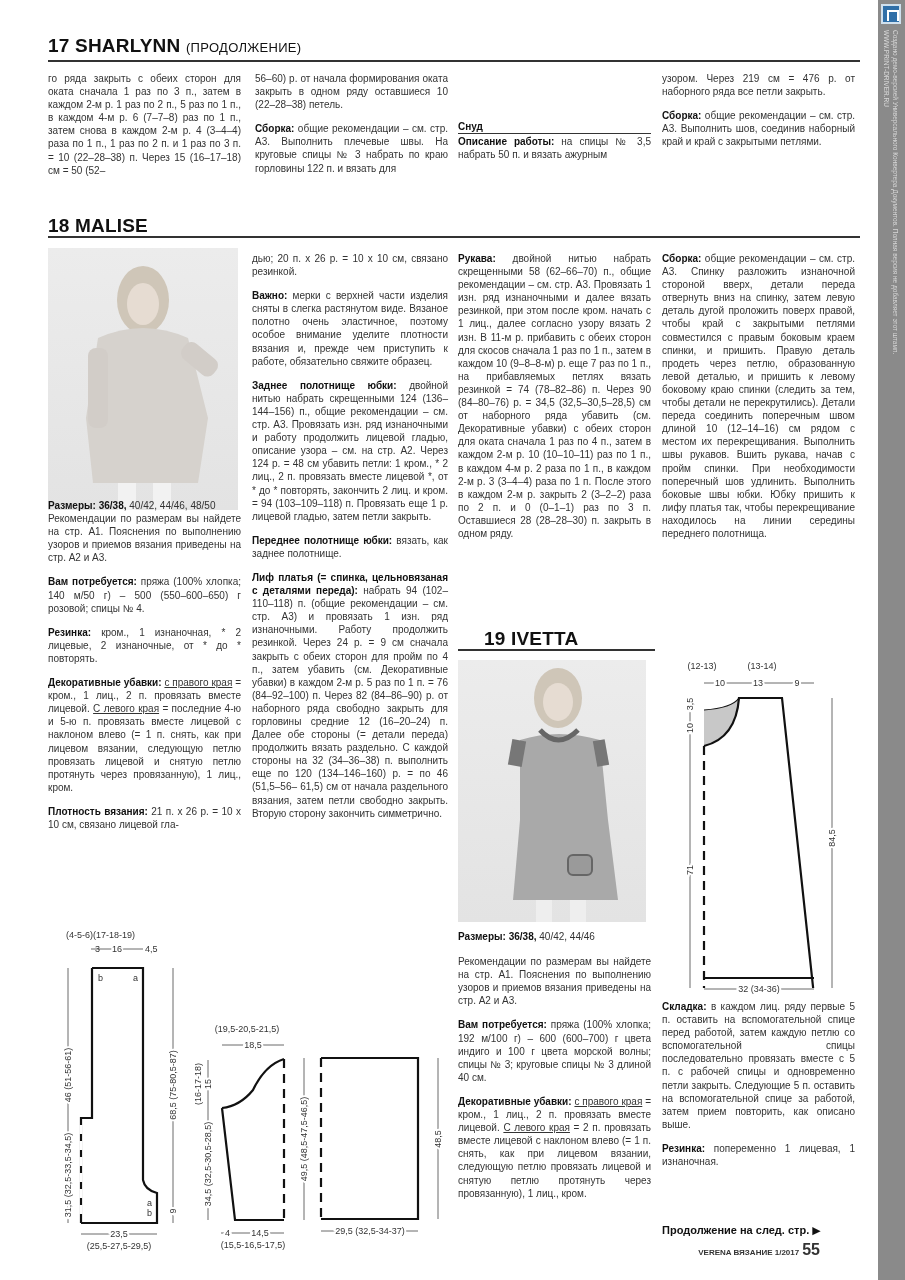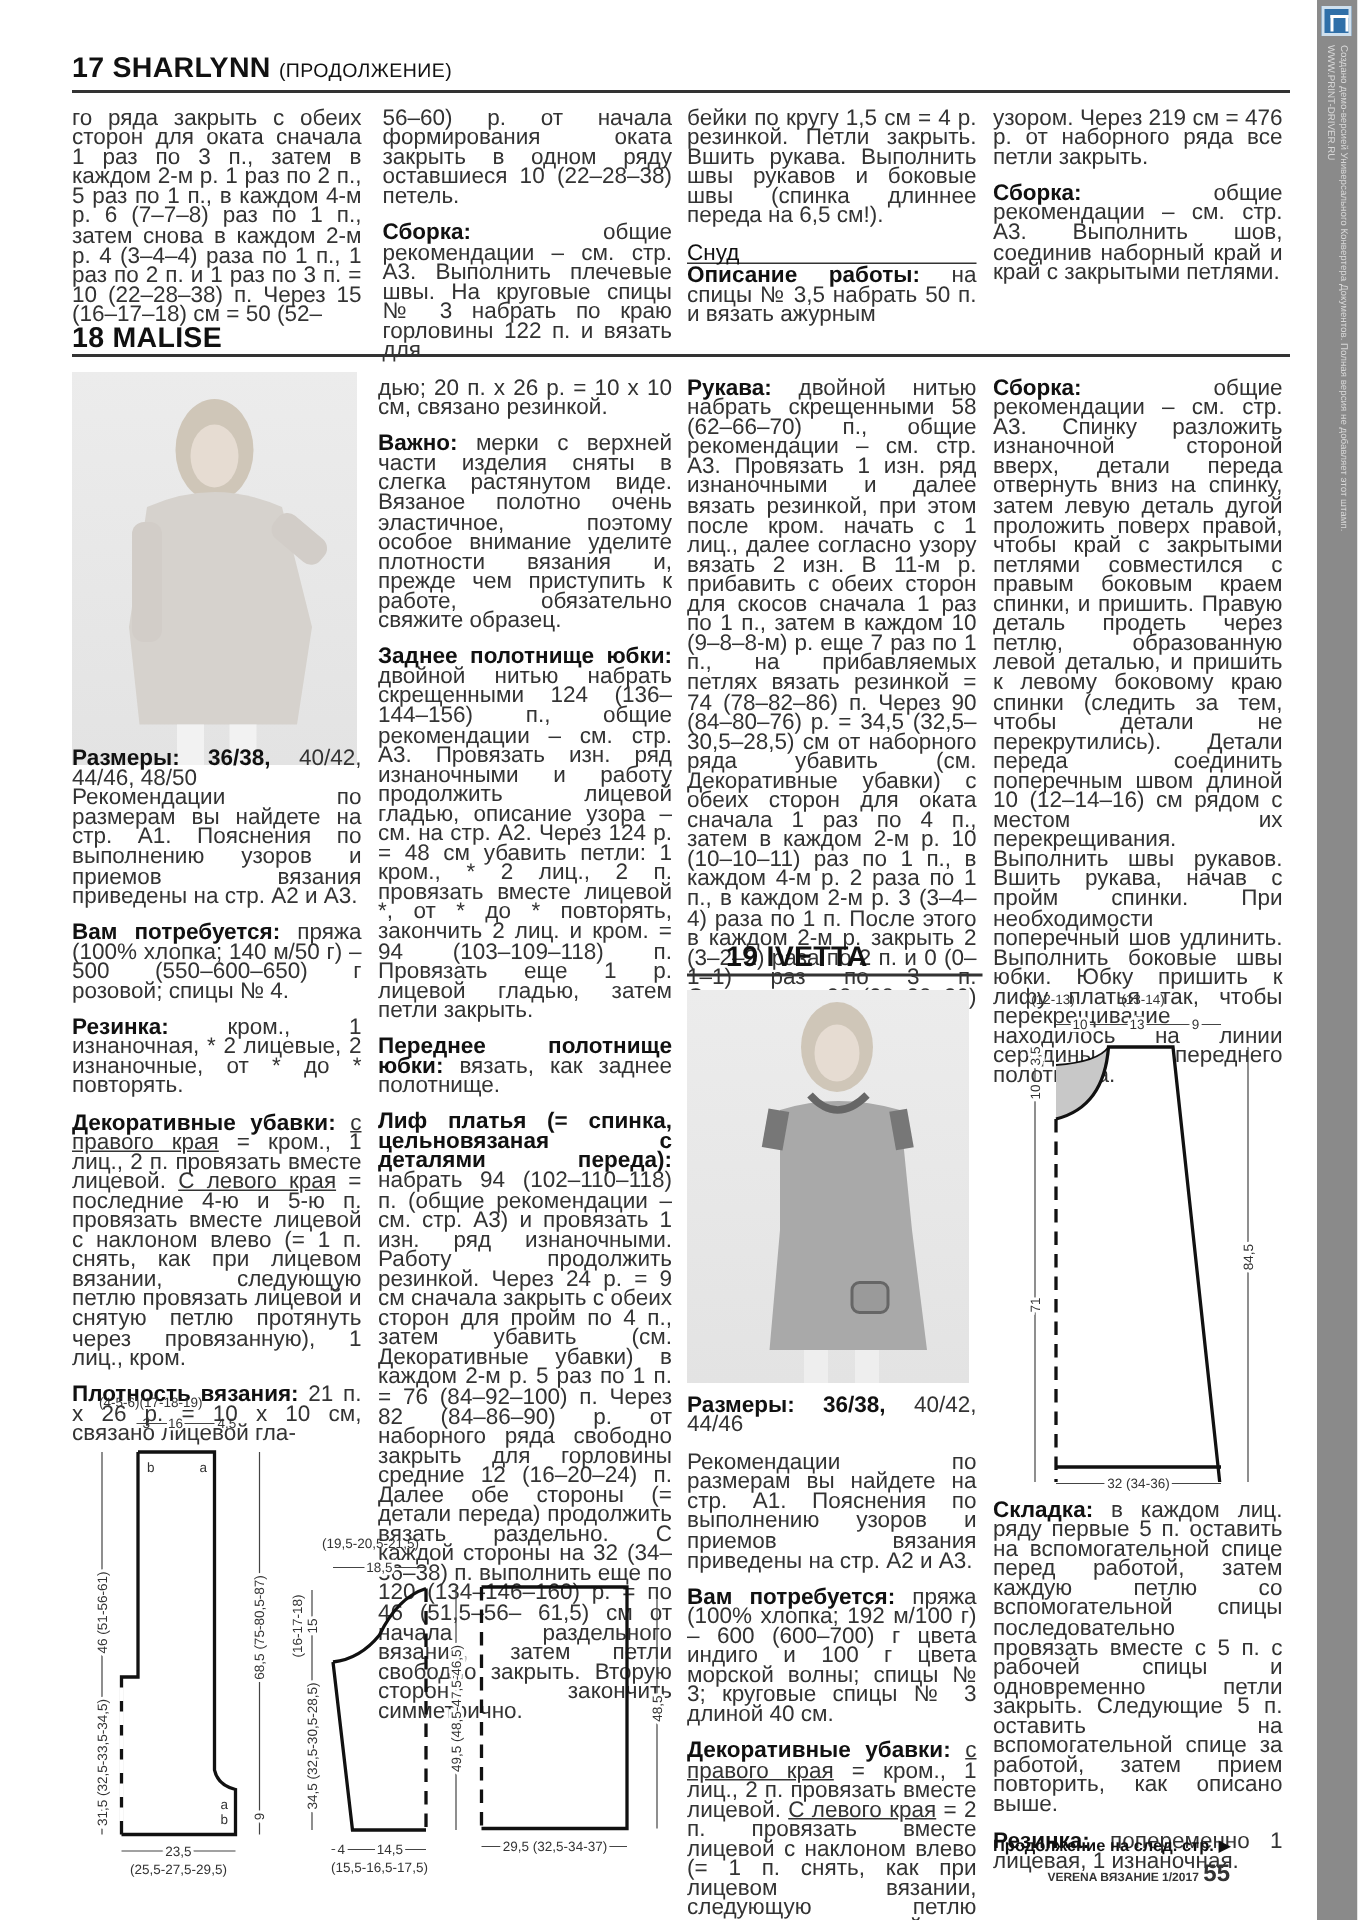--- a/index.html
+++ b/index.html
@@ -8,25 +8,25 @@
   .page { position: absolute; left: 0; top: 0; width: 878px; height: 1280px; background: #fff; }
   .sidebar { position: absolute; right: 0; top: 0; width: 27px; height: 1280px; background: #8a8a8a; }
   .sidebar .logo { position: absolute; left: 3px; top: 4px; width: 20px; height: 20px; background: #2f6fa8; border: 2px solid #cfe0ee; }
   .sidebar .logo::after { content: ""; position: absolute; left: 4px; top: 4px; width: 8px; height: 9px; border: 2px solid #fff; border-bottom: none; }
   .sidebar .vtext { position: absolute; left: 4px; top: 30px; writing-mode: vertical-rl; font-size: 6.5px; color: #d8d8d8; line-height: 9px; white-space: nowrap; }
 
   .sec-title { position: absolute; left: 48px; font-weight: bold; font-size: 19px; color: #111; letter-spacing: 0.2px; }
   .sec-title small { font-weight: normal; font-size: 13px; letter-spacing: 0.3px; }
   .rule { position: absolute; height: 2px; background: #333; }
 
-  .col { position: absolute; font-size: 15px; line-height: 13.1px; color: #333; text-align: justify; }
+  .col { position: absolute; font-size: 10px; line-height: 13.1px; color: #333; text-align: justify; }
   .col p { margin-bottom: 11px; }
   .col b { color: #111; }
   .col u { text-decoration: underline; }
-  .subhead { font-weight: normal; color: #111; border-bottom: 1.5px solid #333; display: block; margin-bottom: 1px; }
+  .subhead { font-weight: bold; color: #111; border-bottom: 1.5px solid #333; display: block; margin-bottom: 1px; margin-top: 48px; }
 
   .photo { position: absolute; background: linear-gradient(180deg, #ececec 0%, #e3e3e3 100%); overflow: hidden; }
   .photo .fig { position: absolute; }
 
   svg text { font-family: "Liberation Sans", "DejaVu Sans", sans-serif; fill: #333; }
   .footer { position: absolute; right: 58px; top: 1241px; font-size: 8px; font-weight: bold; color: #333; }
   .footer .num { font-size: 16px; margin-left: 3px; }
   .contnext { position: absolute; left: 662px; top: 1224px; font-size: 11px; font-weight: bold; color: #111; }
 </style>
 </head>
@@ -42,21 +42,20 @@
   <div class="rule" style="left:48px; top:60px; width:812px;"></div>
 
   <div class="col" style="left:48px; top:72px; width:193px;">
     <p>го ряда закрыть с обеих сторон для оката сначала 1 раз по 3 п., затем в каждом 2-м р. 1 раз по 2 п., 5 раз по 1 п., в каждом 4-м р. 6 (7–7–8) раз по 1 п., затем снова в каждом 2-м р. 4 (3–4–4) раза по 1 п., 1 раз по 2 п. и 1 раз по 3 п. = 10 (22–28–38) п. Через 15 (16–17–18) см = 50 (52–</p>
   </div>
   <div class="col" style="left:255px; top:72px; width:193px;">
     <p>56–60) р. от начала формирования оката закрыть в одном ряду оставшиеся 10 (22–28–38) петель.</p>
     <p><b>Сборка:</b><span> общие рекомендации – см. стр. А3. Выполнить плечевые швы. На круговые спицы № 3 набрать по краю горловины 122 п. и вязать для</span></p>
   </div>
   <div class="col" style="left:458px; top:72px; width:193px;">
-    <p>бейки по кругу 1,5 см = 4 р. резинкой. Петли закрыть. Вшить рукава. Выполнить швы рукавов и боковые швы (спинка длиннее переда на 6,5 см!).</p>
     <span class="subhead">Снуд</span>
     <p><b>Описание работы:</b><span> на спицы № 3,5 набрать 50 п. и вязать ажурным</span></p>
   </div>
   <div class="col" style="left:662px; top:72px; width:193px;">
     <p>узором. Через 219 см = 476 р. от наборного ряда все петли закрыть.</p>
     <p><b>Сборка:</b><span> общие рекомендации – см. стр. А3. Выполнить шов, соединив наборный край и край с закрытыми петлями.</span></p>
   </div>
 
   <div class="sec-title" style="top:215px;">18 MALISE</div>
   <div class="rule" style="left:48px; top:236px; width:812px;"></div>

